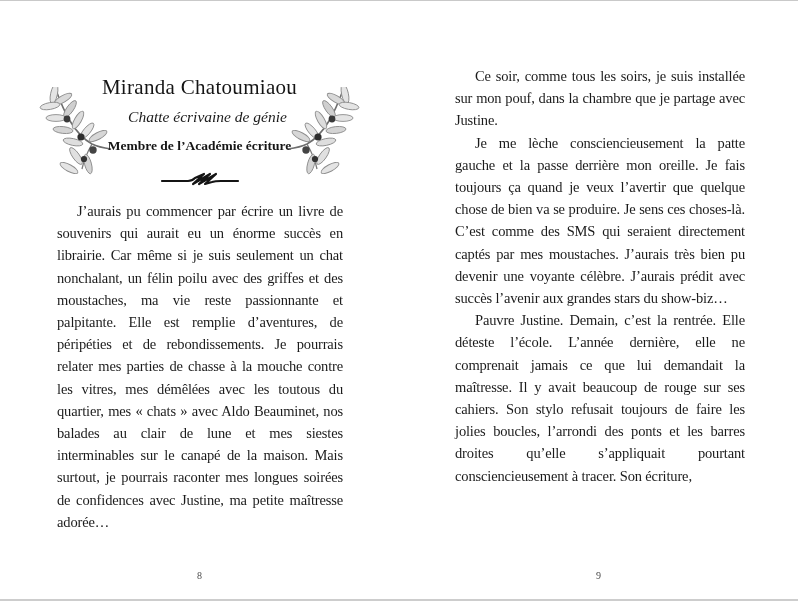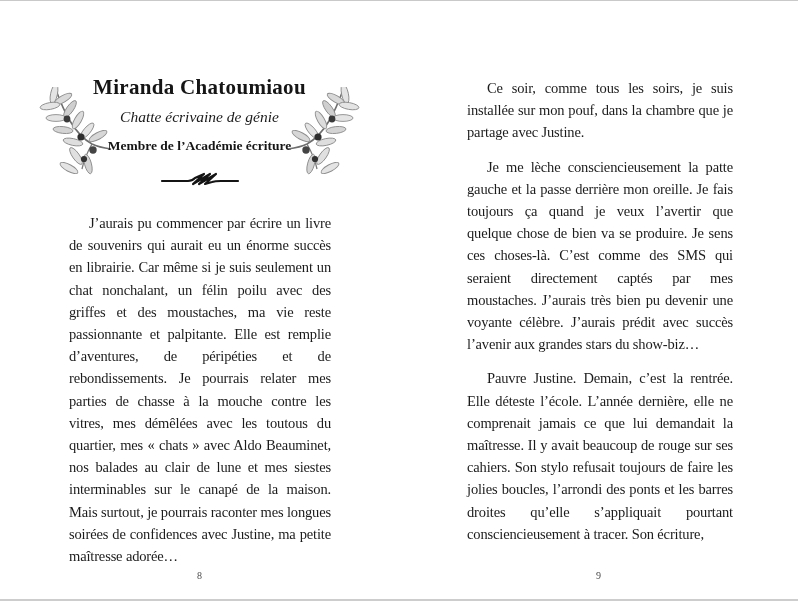--- a/index.html
+++ b/index.html
@@ -29,27 +29,27 @@
   .page-right { left: 399px; }
 
   
   .chapter-header { position: absolute; left: 0; top: 0; width: 399px; }
   .author-name {
     position: absolute;
     top: 74px; left: 0; width: 100%;
     margin: 0;
     text-align: center;
     font-size: 21px;
-    font-weight: bold;
+    font-weight: normal;
     letter-spacing: 0.3px;
     color: #151515;
   }
   .author-subtitle {
     position: absolute;
-    top: 107px; left: 0; width: 100%;
+    top: 107px; left: 8px; width: 100%;
     text-align: center;
     font-style: italic;
     font-size: 15.5px;
     color: #1a1a1a;
   }
   .author-affiliation {
     position: absolute;
     top: 137px; left: 0; width: 100%;
     text-align: center;
     font-weight: bold;
@@ -77,21 +77,21 @@
   .body-text {
     position: absolute;
     font-size: 14.5px;
     line-height: 22.2px;
     letter-spacing: -0.15px;
     color: #1b1b1b;
   }
   .body-text-left  { left: 57px;  top: 199px; width: 286px; }
   .body-text-right { left: 56px;  top: 64px;  width: 290px; }
   .para {
-    margin: 12px;
+    margin: 0;
     text-align: justify;
     text-indent: 20px;
     font-family: Liberation Serif, serif;
   }
 
   
   .page-number {
     position: absolute;
     bottom: 18px;
     left: 0;

